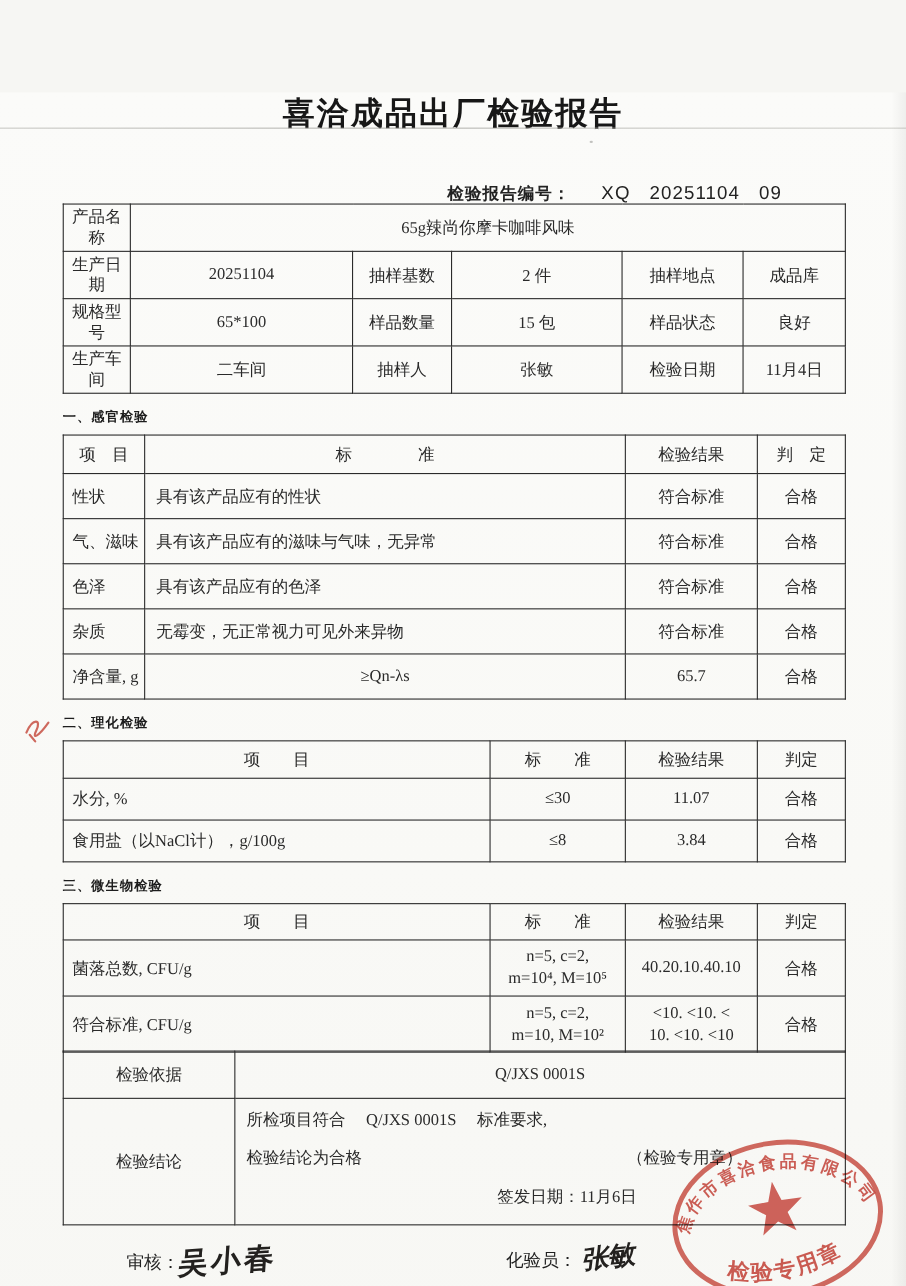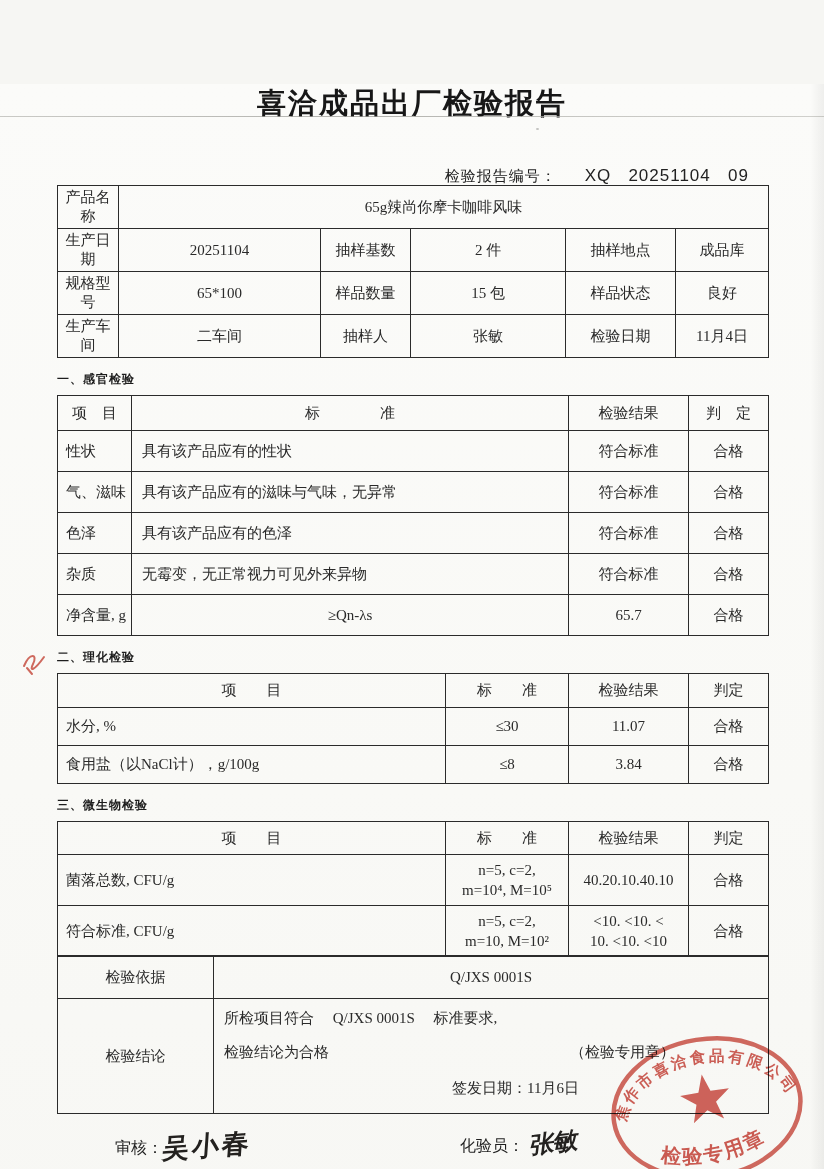--- a/index.html
+++ b/index.html
@@ -27,21 +27,21 @@
     margin:84px 0 0 0;text-align:center;
     font-family:"Liberation Sans","DejaVu Sans",sans-serif;
     font-size:29px;font-weight:bold;letter-spacing:2px;color:#171717;
   }
   .report-line{
     margin-top:25px;height:22px;
     font-family:"Liberation Sans","DejaVu Sans",sans-serif;
     font-size:15px;color:#222;
     padding-left:390px;white-space:pre;
   }
-  .report-line .no-label{font-weight:normal;letter-spacing:1px;margin-left:38px;}
+  .report-line .no-label{font-weight:bold;letter-spacing:1px;}
   .report-line .no-value{font-size:17px;margin-left:28px;letter-spacing:1px;}
   table.tbl{
     border-collapse:collapse;table-layout:fixed;
     margin:0 0 0 57px;width:711px;
     font-size:15px;color:#2a2a2a;
   }
   table.tbl td,table.tbl th{
     border:1.6px solid #2b2b2b;
     text-align:center;vertical-align:middle;
     padding:2px 4px;font-weight:normal;

